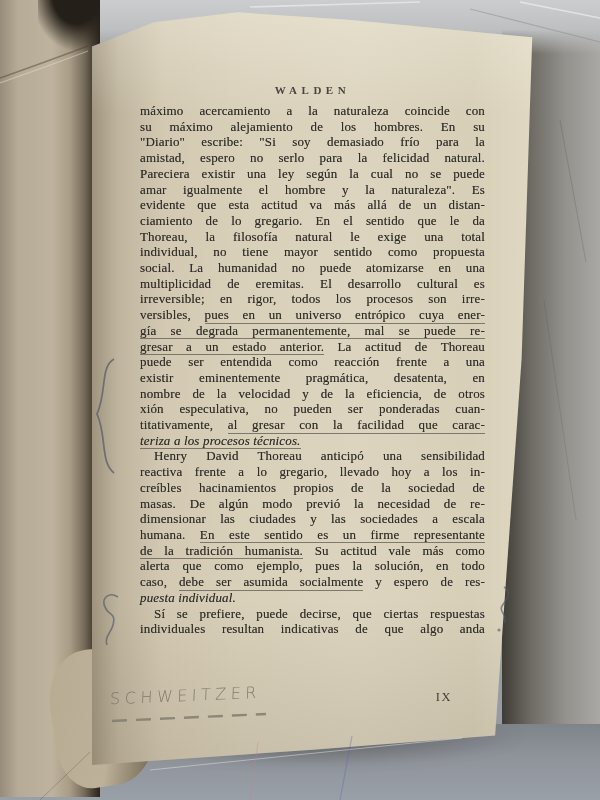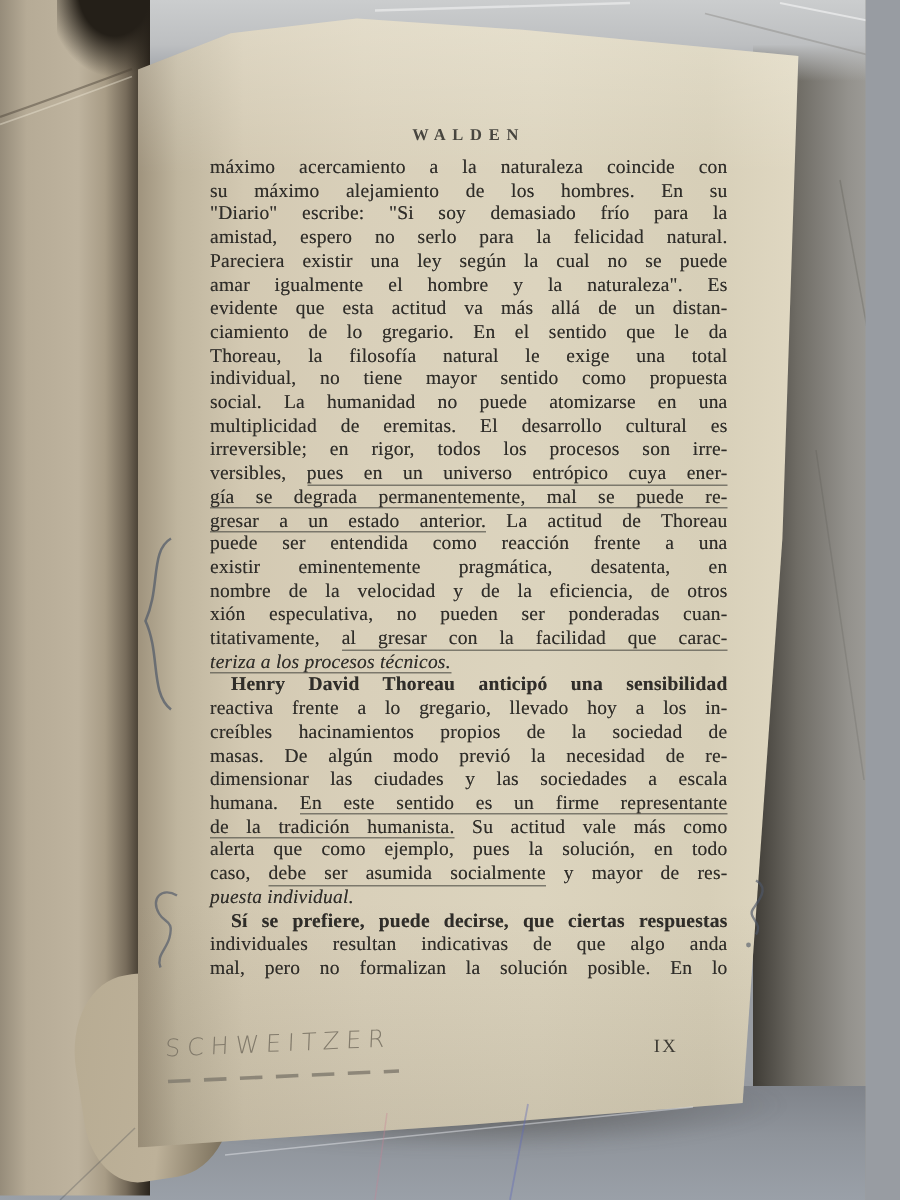--- a/index.html
+++ b/index.html
@@ -1,18 +1,18 @@
 <!DOCTYPE html>
 <html><head>
 <meta charset="utf-8">
 <style>
   html,body{margin:0;padding:0;}
   body{width:600px;height:800px;overflow:hidden;background:#989ca2;
        font-family:"Liberation Serif","DejaVu Serif",serif;}
-  #stage{position:relative;width:538px;height:800px;overflow:hidden;padding-left:39px;}
+  #stage{position:relative;width:600px;height:800px;overflow:hidden;}
 
   
   .floor-top{position:absolute;left:0;top:0;width:600px;height:54px;
     background:linear-gradient(to bottom,#cbcdce,#bdbfc1 55%,rgba(185,187,189,0));z-index:2;}
   .right-band{position:absolute;left:502px;top:0;width:98px;height:800px;
     background:linear-gradient(to right,#3f3c36,#6f6c65 30%,#94928d 65%,#a9a8a4 100%);z-index:1;}
   .floor-bottom{position:absolute;left:0;top:724px;width:600px;height:76px;
     background:linear-gradient(to bottom,#7f838a,#8f949b 45%,#9aa0a8);z-index:1;}
 
   
@@ -40,21 +40,21 @@
   .frag.it{font-style:italic;}
 
   
   .page-header{position:absolute;left:48px;top:74px;width:345px;text-align:center;
     font-size:11px;font-weight:600;letter-spacing:4.5px;color:#3a3832;}
   .text-column{position:absolute;left:48px;top:93px;width:345px;z-index:6;
     color:#2f2d29;font-size:13px;line-height:15.7px;letter-spacing:.15px;
     text-shadow:0 0 .4px rgba(47,45,41,.55);}
   .line{text-align:justify;text-align-last:justify;white-space:normal;}
   .line.pend{text-align-last:left;font-style:italic;}
-  .line.ind{text-indent:14px;font-weight:bold;}
+  .line.ind{text-indent:14px;}
   .u{border-bottom:1.6px solid rgba(88,86,78,.72);padding-bottom:.5px;}
 
   .page-number{position:absolute;left:300px;top:680px;width:60px;text-align:right;
     font-size:12.5px;letter-spacing:1.5px;color:#3a3832;}
   .handwritten{position:absolute;left:18px;top:676px;
     font-family:"DejaVu Sans",sans-serif;font-weight:300;font-size:16px;
     letter-spacing:4.5px;color:#7d7668;transform:rotate(-2.5deg) skewX(-5deg);opacity:.92;}
 
   .overlay{position:absolute;left:0;top:0;width:600px;height:800px;z-index:9;pointer-events:none;}
 </style>
@@ -133,25 +133,24 @@
         <div class="line"><span>titativamente, </span><span class="u">al gresar con la facilidad que carac-</span></div>
         <div class="line pend"><span class="u">teriza a los procesos técnicos.</span></div>
         <div class="line ind"><span>Henry David Thoreau anticipó una sensibilidad</span></div>
         <div class="line"><span>reactiva frente a lo gregario, llevado hoy a los in-</span></div>
         <div class="line"><span>creíbles hacinamientos propios de la sociedad de</span></div>
         <div class="line"><span>masas. De algún modo previó la necesidad de re-</span></div>
         <div class="line"><span>dimensionar las ciudades y las sociedades a escala</span></div>
         <div class="line"><span>humana. </span><span class="u">En este sentido es un firme representante</span></div>
         <div class="line"><span class="u">de la tradición humanista.</span><span> Su actitud vale más como</span></div>
         <div class="line"><span>alerta que como ejemplo, pues la solución, en todo</span></div>
-        <div class="line"><span>caso, </span><span class="u">debe ser asumida socialmente</span><span> y mayor de res-</span></div>
+        <div class="line"><span>caso, </span><span class="u">debe ser asumida socialmente</span><span> y espero de res-</span></div>
         <div class="line pend"><span>puesta individual.</span></div>
         <div class="line ind"><span>Sí se prefiere, puede decirse, que ciertas respuestas</span></div>
         <div class="line"><span>individuales resultan indicativas de que algo anda</span></div>
-        <div class="line"><span>mal, pero no formalizan la solución posible. En lo</span></div>
       </div>
     <div class="handwritten">SCHWEITZER</div>
     <div class="page-number">IX</div>
   </div>
 
   <svg class="overlay" viewBox="0 0 600 800">
 
     <path d="M250,7 L420,2" stroke="rgba(255,255,255,.45)" stroke-width="1.6" fill="none"></path>
     <path d="M470,9 L600,42" stroke="rgba(120,118,112,.35)" stroke-width="1.2" fill="none"></path>
     <path d="M520,2 L600,18" stroke="rgba(255,255,255,.5)" stroke-width="1.4" fill="none"></path>

